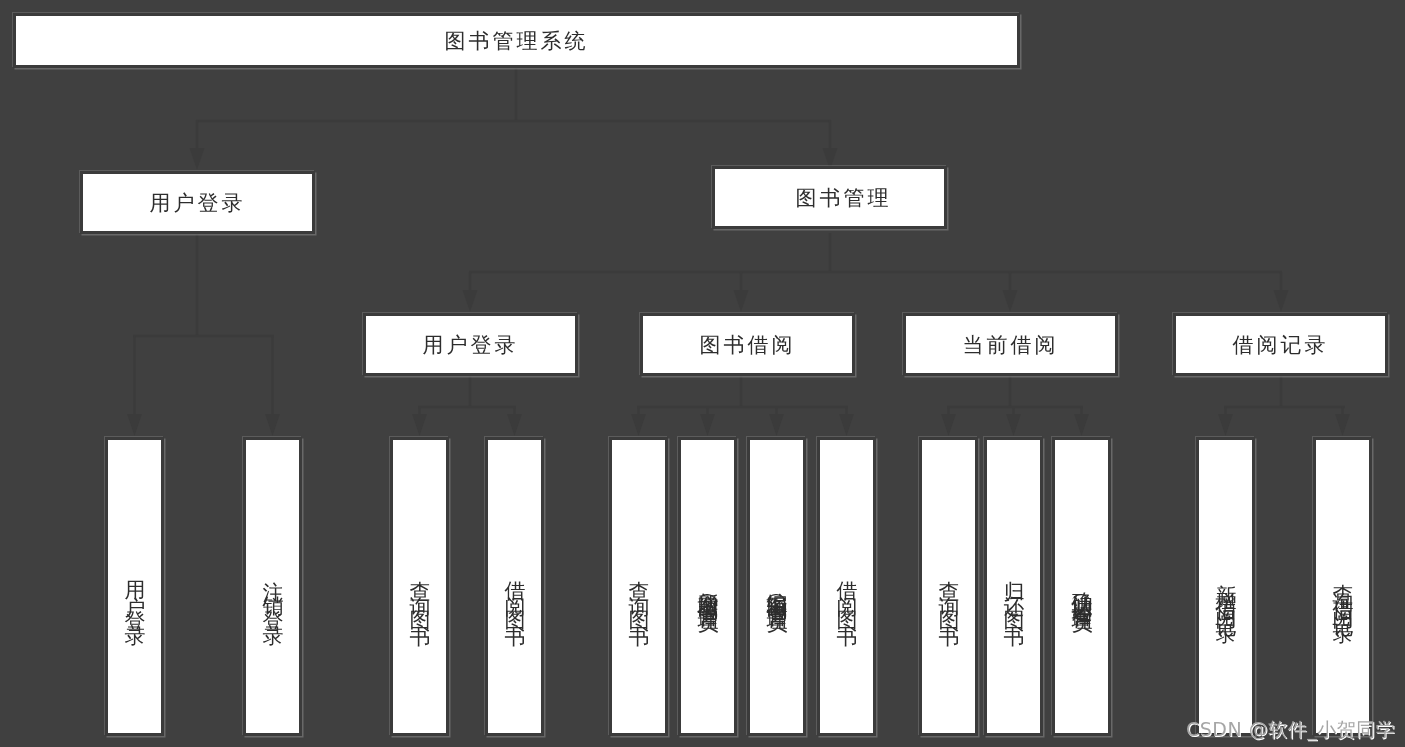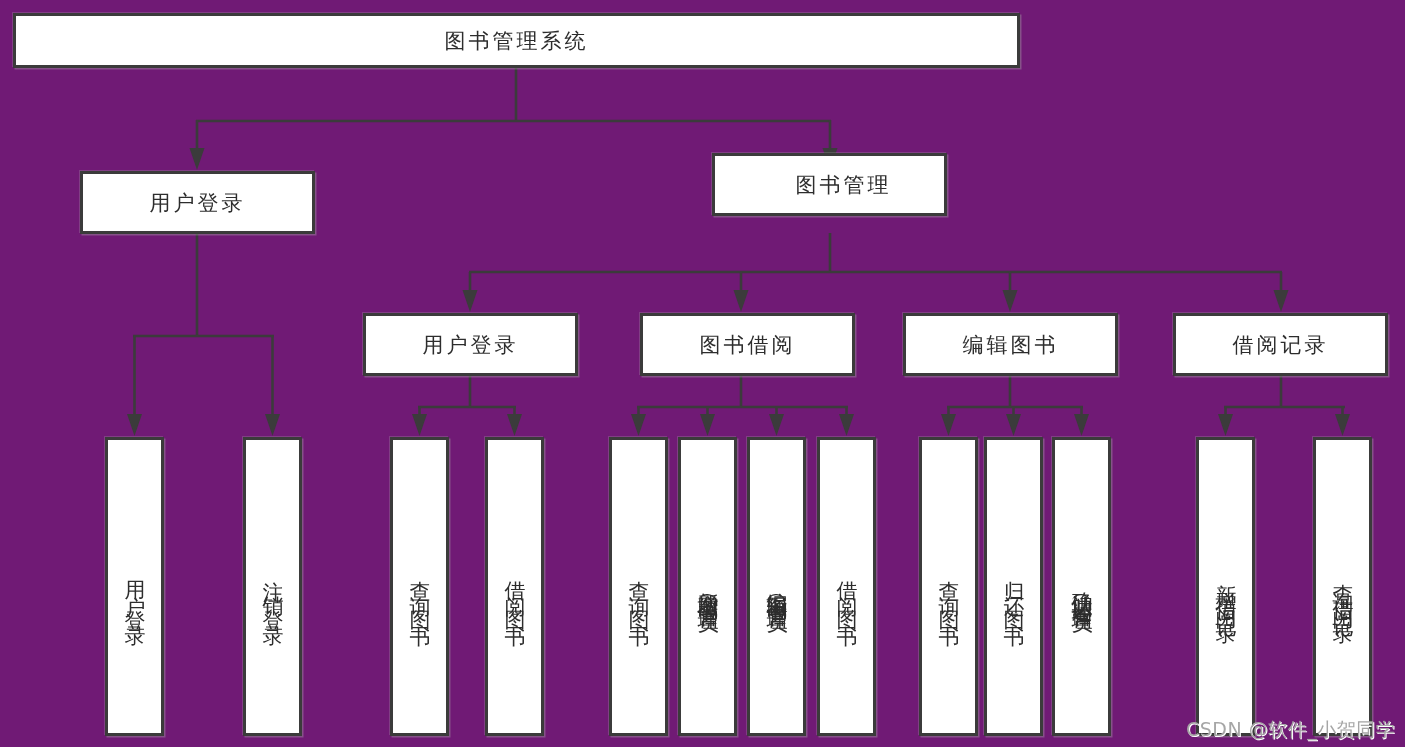--- a/index.html
+++ b/index.html
@@ -1,18 +1,18 @@
 <!DOCTYPE html>
 <html><head>
 <meta charset="utf-8">
 <style>
   html,body { margin:0; padding:0; background:#ffffff; }
   .canvas {
     position:relative; width:1405px; height:747px;
-    background:#701a75; overflow:hidden;
+    background:#404040; overflow:hidden;
     font-family:"DejaVu Sans", sans-serif;
   }
   svg.connectors { position:absolute; left:0; top:0; }
   .node {
     position:absolute; box-sizing:border-box;
     background:#ffffff; border:3px solid #3b3b3b;
     display:flex; align-items:center; justify-content:center;
     color:#2d2d2d;
     box-shadow: 1.5px 1.5px 0 rgba(170,170,170,.38), -1px -1px 0 rgba(190,190,190,.22);
   }
@@ -89,25 +89,25 @@
       <polygon points="1074,414 1089,414 1081.5,436" fill="#3b3b3b"></polygon>
       <line x1="1225.5" y1="407" x2="1225.5" y2="422" stroke="#3b3b3b" stroke-width="2.6"></line>
       <polygon points="1218,414 1233,414 1225.5,436" fill="#3b3b3b"></polygon>
       <line x1="1342.5" y1="407" x2="1342.5" y2="422" stroke="#3b3b3b" stroke-width="2.6"></line>
       <polygon points="1335,414 1350,414 1342.5,436" fill="#3b3b3b"></polygon>
     </svg>
 
   <div class="node hbox" style="left:13px; top:13px; width:1007px; height:55px;">图书管理系统</div>
 
   <div class="node hbox" style="left:80px; top:171px; width:235px; height:63px;">用户登录</div>
-  <div class="node hbox" style="left:712px; top:153px; width:235px; height:63px;padding-left:28px;">图书管理</div>
+  <div class="node hbox" style="left:712px; top:166px; width:235px; height:63px;padding-left:28px;">图书管理</div>
 
   <div class="node hbox" style="left:363px; top:313px; width:215px; height:63px;">用户登录</div>
   <div class="node hbox" style="left:633px; top:313px; width:215px; height:63px;margin-left:7px;">图书借阅</div>
-  <div class="node hbox" style="left:903px; top:313px; width:215px; height:63px;">编辑图书</div>
+  <div class="node hbox" style="left:903px; top:313px; width:215px; height:63px;">当前借阅</div>
   <div class="node hbox" style="left:1173px; top:313px; width:215px; height:63px;">借阅记录</div>
 
   <div class="node vbox" style="left:105px; top:437px; width:59px; height:299px;">
     <span class="ls4">用户登录</span>
     </div>
   <div class="node vbox" style="left:243px; top:437px; width:59px; height:299px;">
     <span class="ls4">注销登录</span>
     </div>
 
   <div class="node vbox" style="left:390px; top:437px; width:59px; height:299px;">

